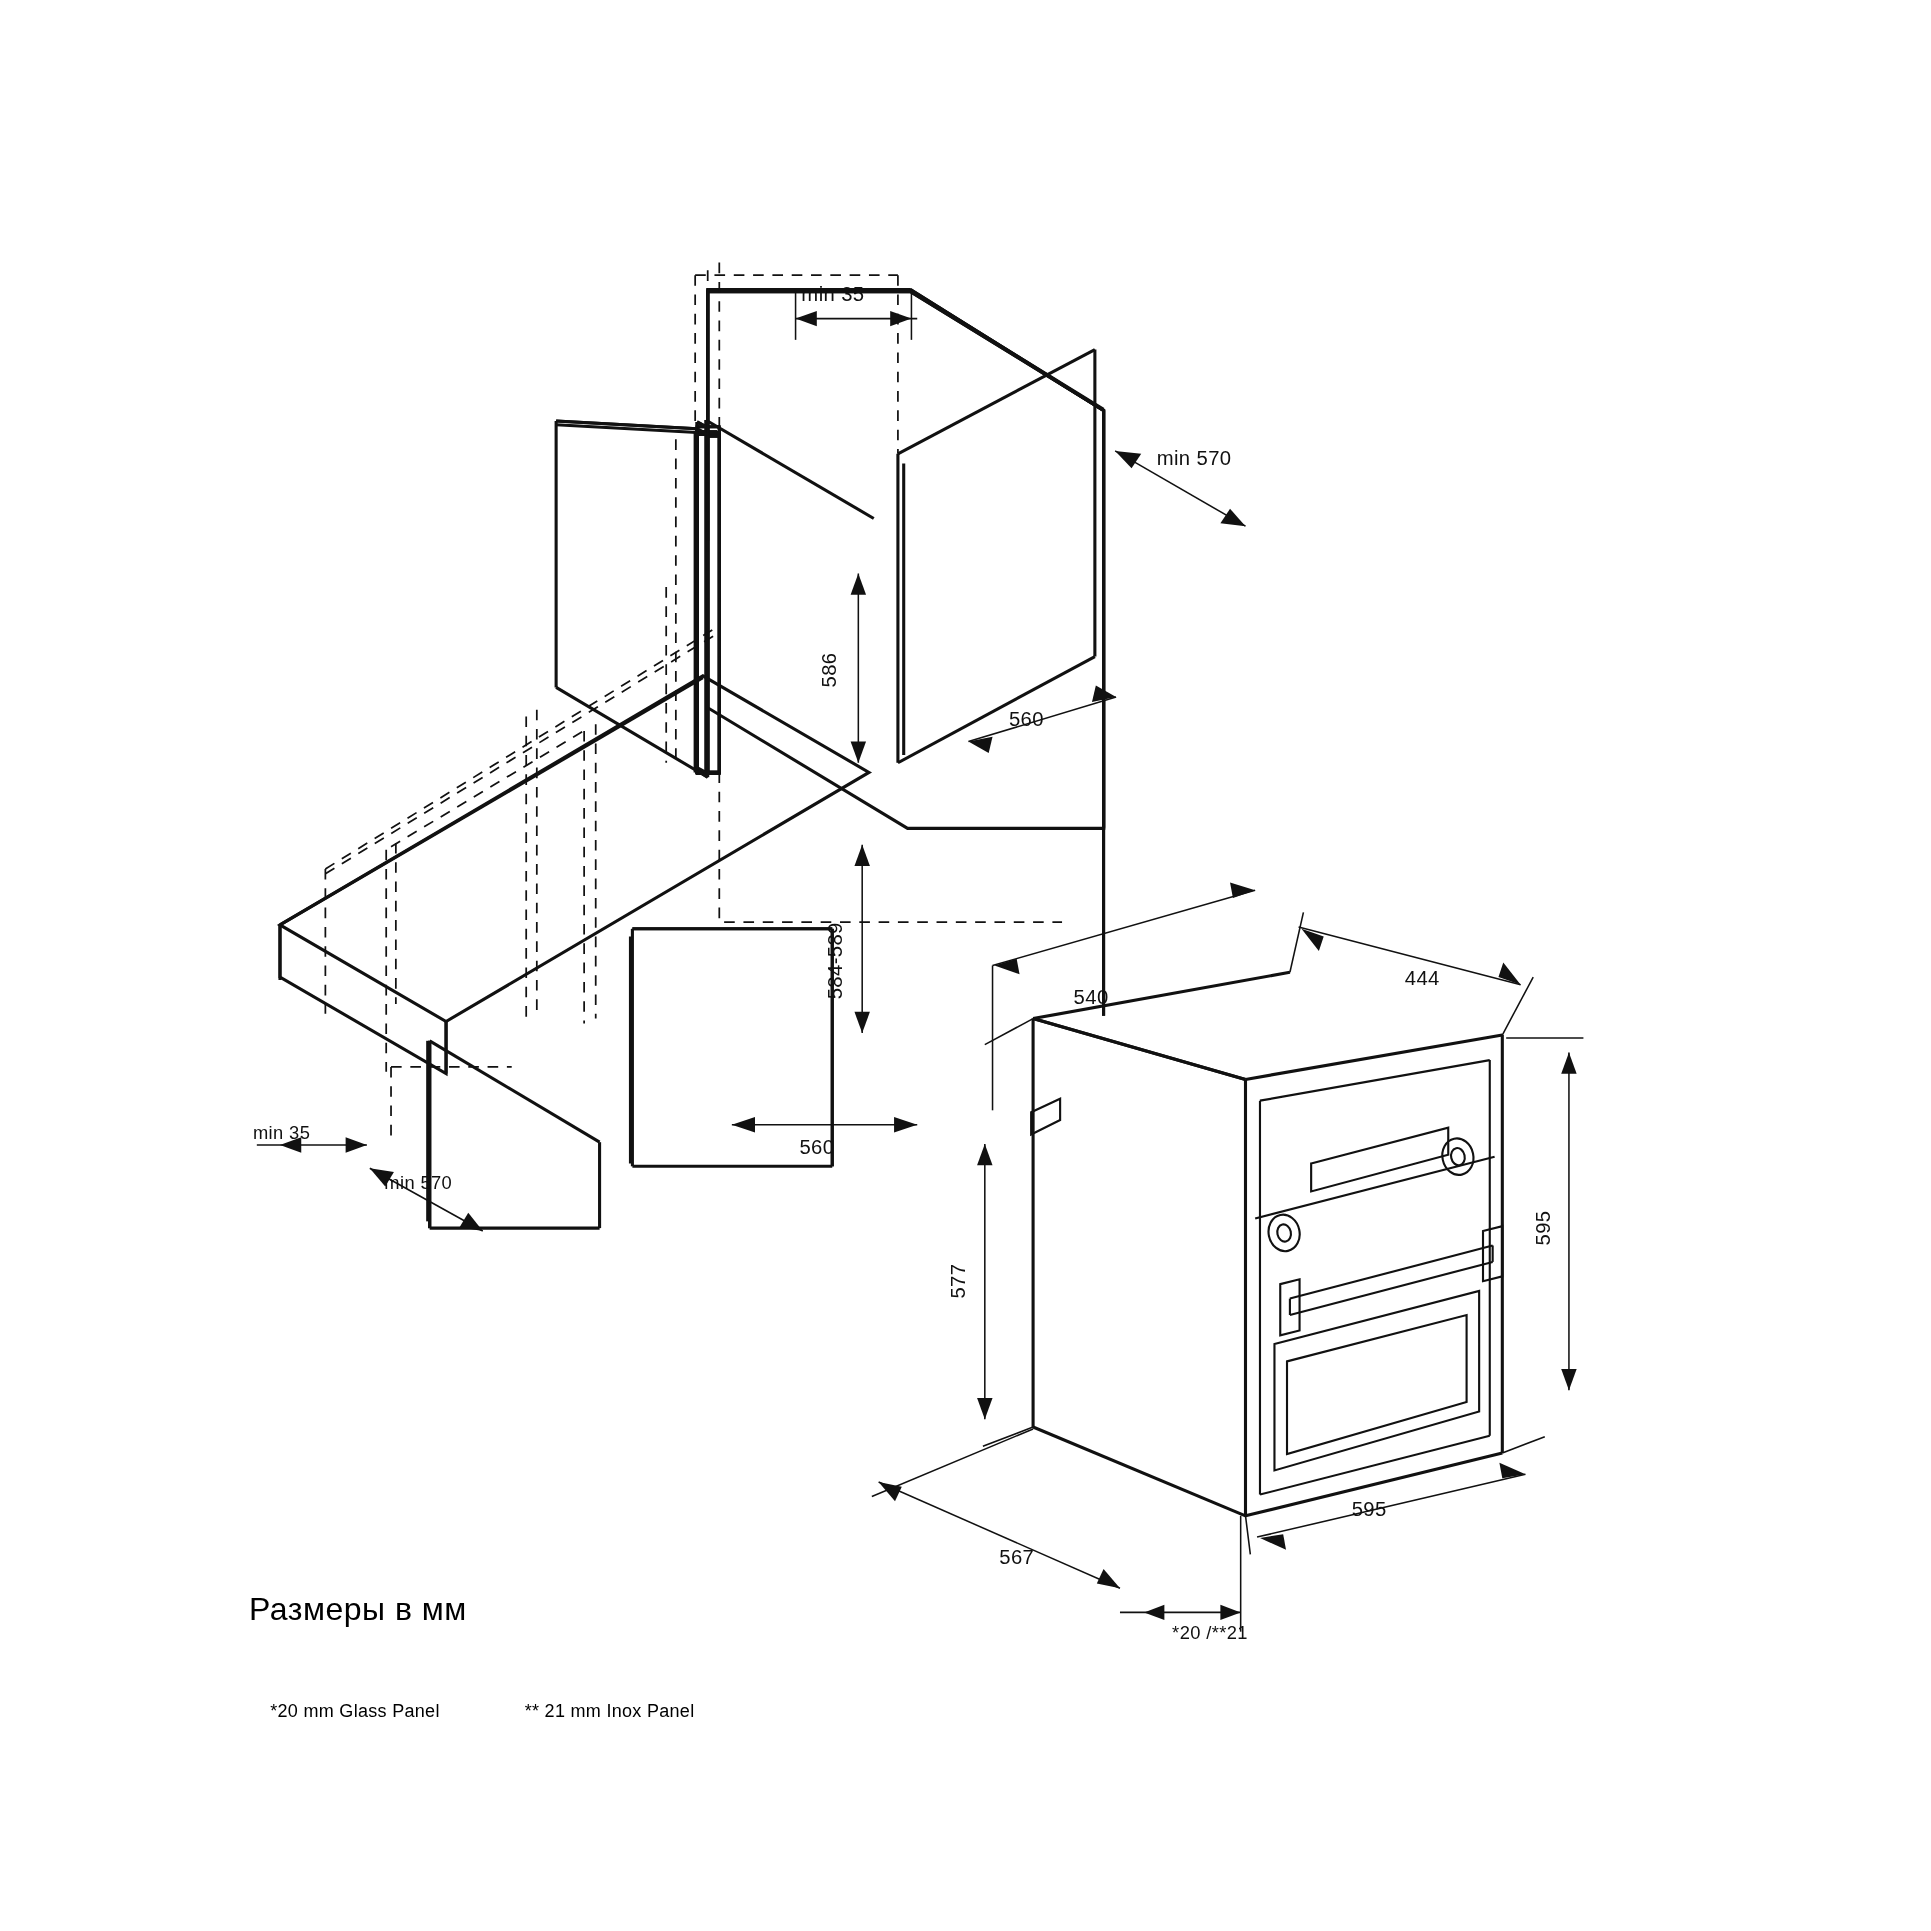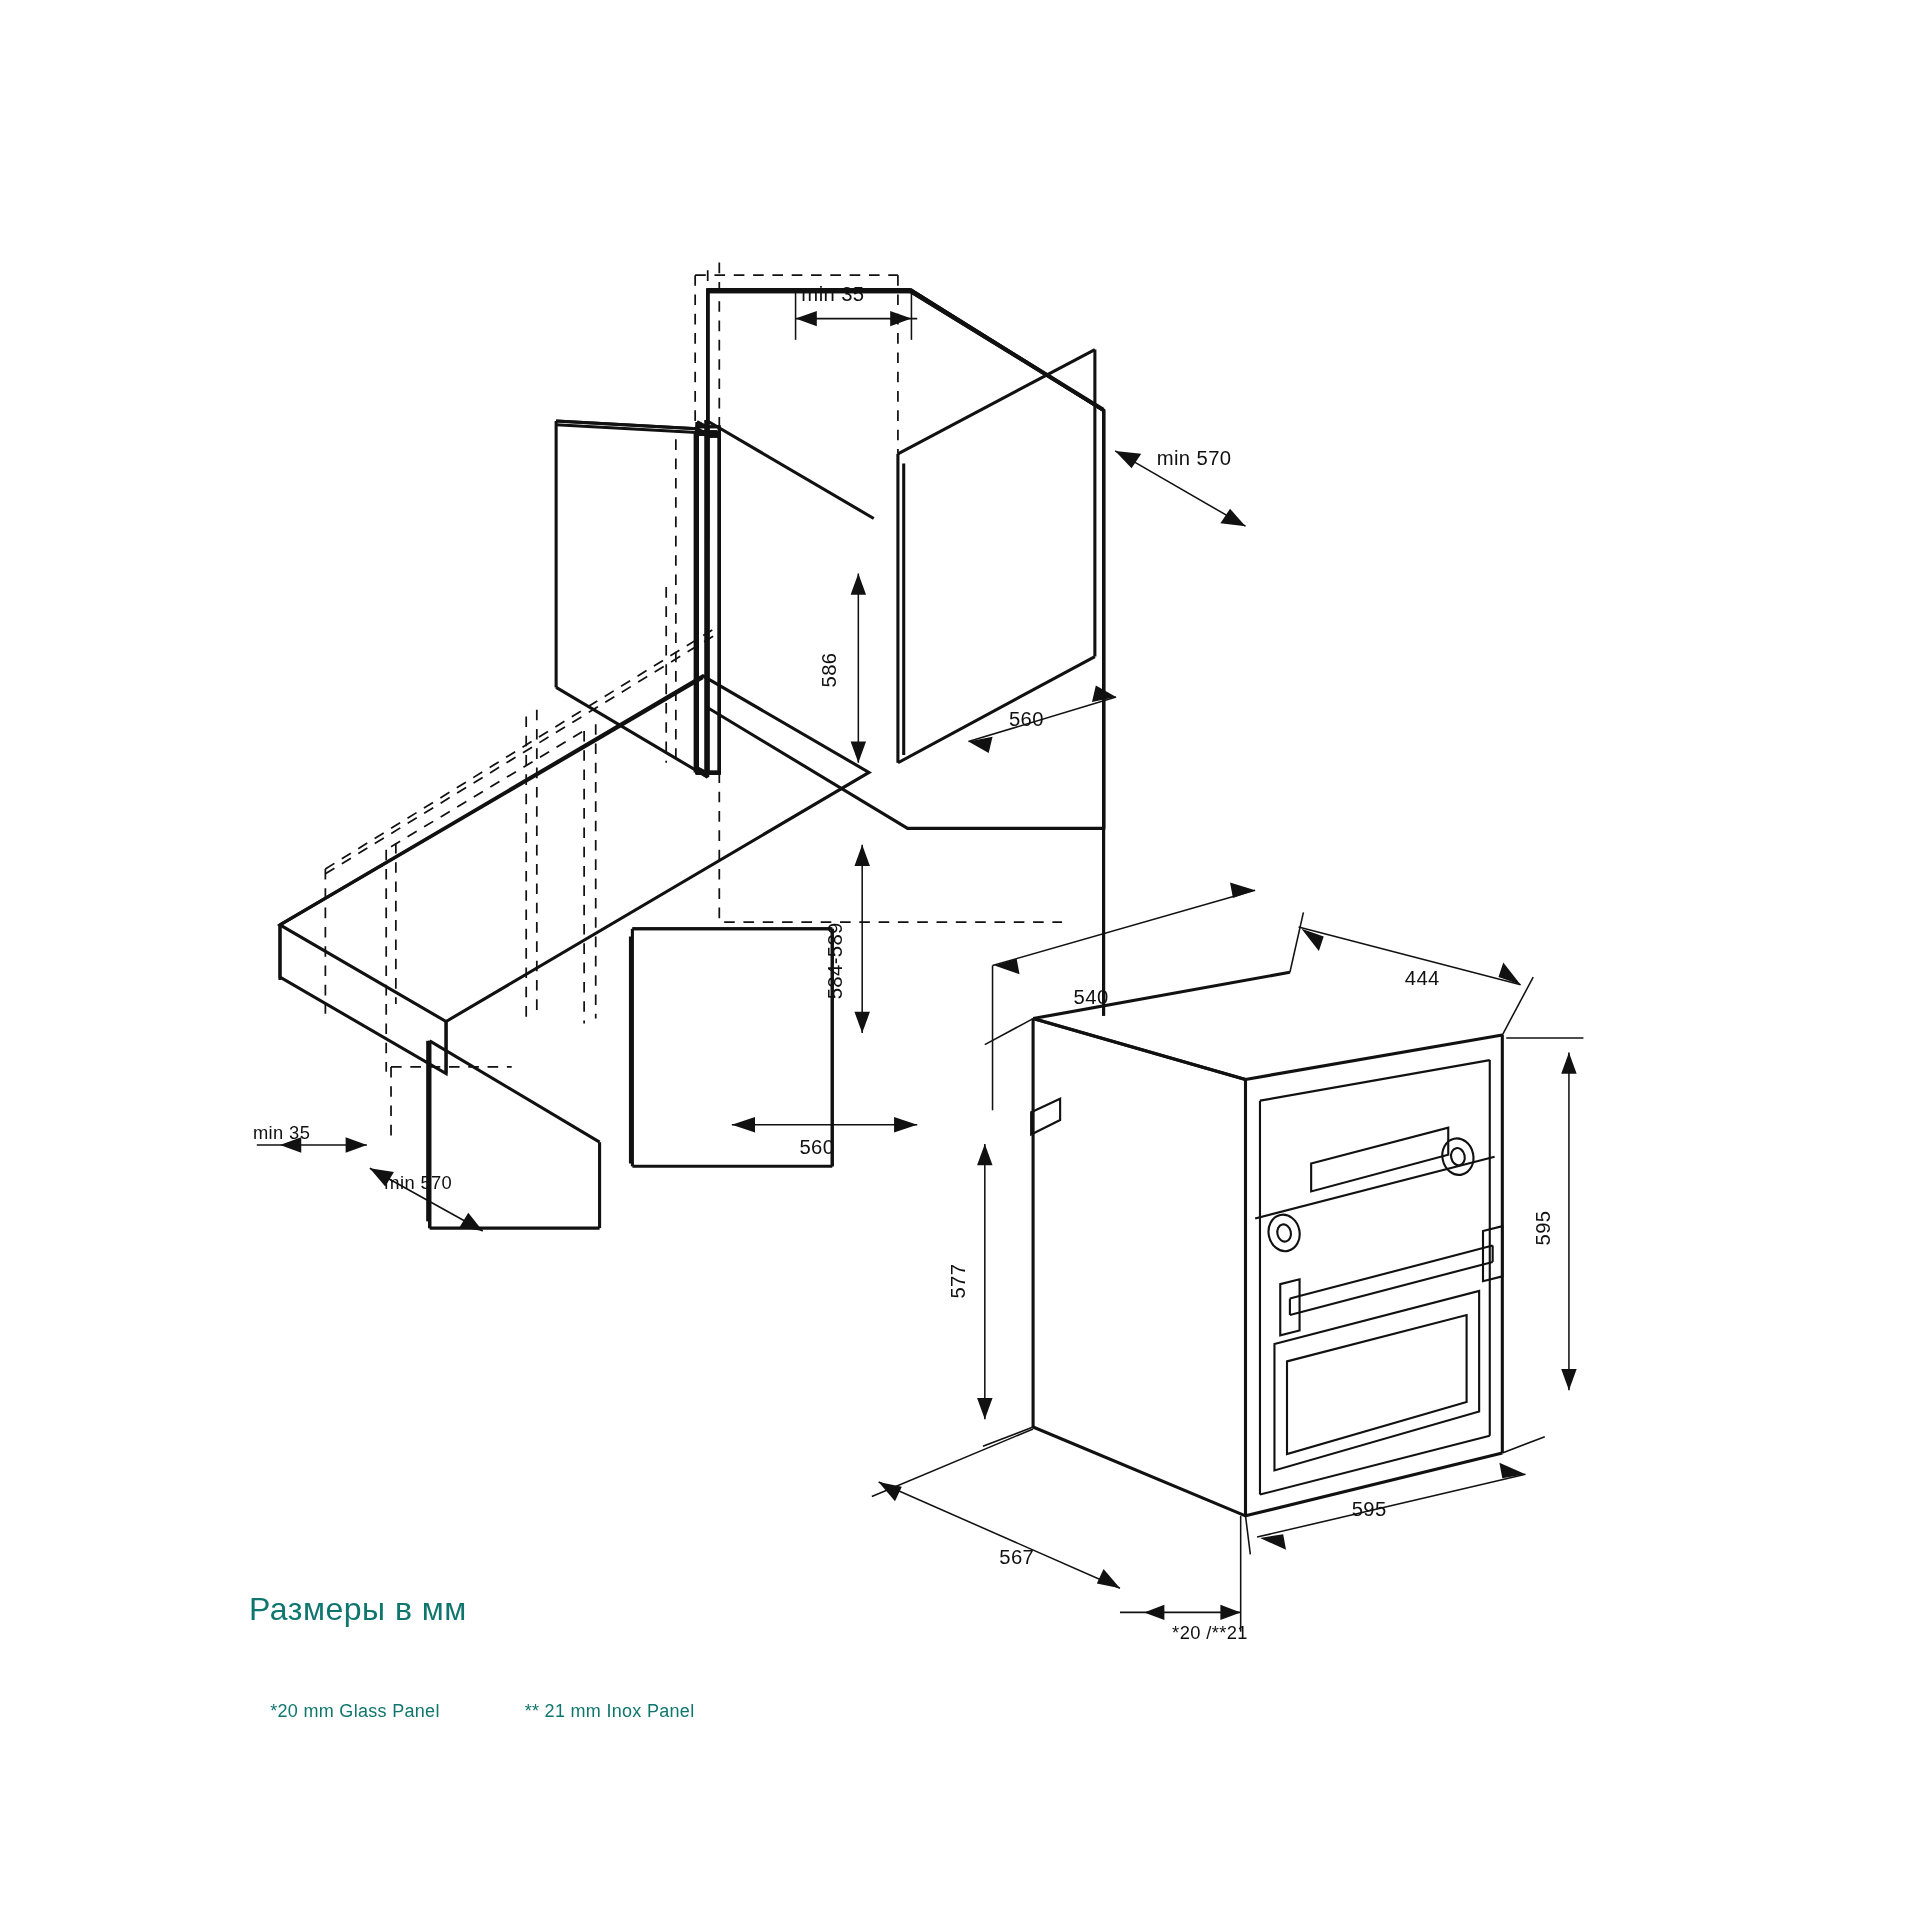--- a/index.html
+++ b/index.html
@@ -59,21 +59,21 @@
     font-size: 21px;
     fill: #111111;
     letter-spacing: 0.4px;
   }
   .dimtxt.small {
     font-size: 19px;
   }
   .caption {
     position: absolute;
     font-family: "Liberation Sans", sans-serif;
-    color: #0f766e;
+    color: #000000;
   }
   #caption-units {
     left: 249px;
     top: 1591px;
     font-size: 32px;
     letter-spacing: 0.5px;
   }
   #caption-notes {
     left: 249px;
     top: 1680px;

